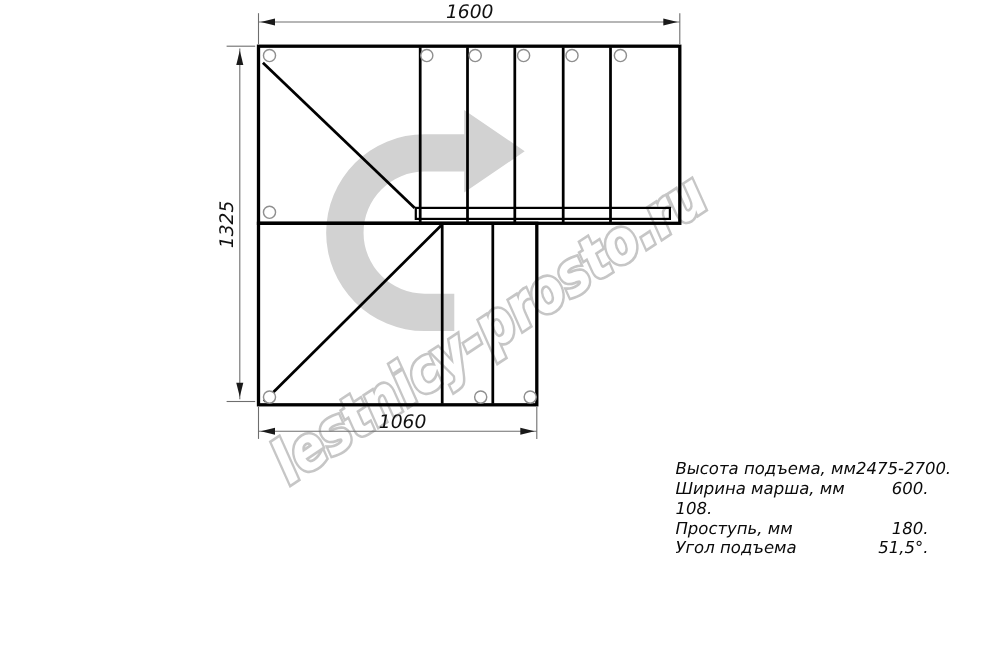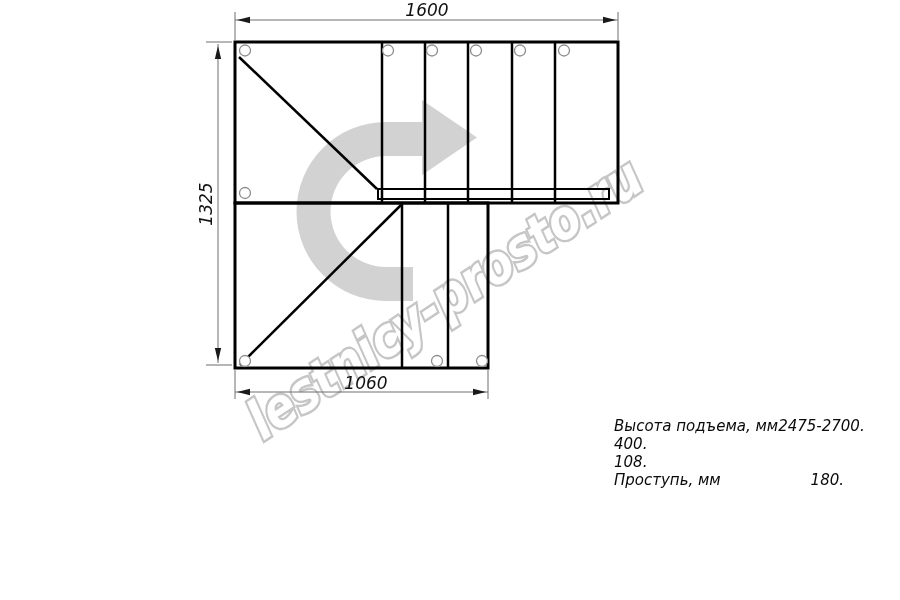--- a/index.html
+++ b/index.html
@@ -134,24 +134,29 @@
       <text class="dim-text" x="366" y="389" text-anchor="middle">1060</text>
     </g>
   </svg>
 
   <div class="spec-table">
     <div class="spec-row">
       <span class="spec-label">Высота подъема, мм</span>
       <span class="spec-value">2475-2700.</span>
     </div>
     <div class="spec-row">
-      <span class="spec-value">400.</span>
+      <span class="spec-label">Ширина марша, мм</span>
+      <span class="spec-value">600.</span>
     </div>
     <div class="spec-row">
       <span class="spec-value">108.</span>
     </div>
     <div class="spec-row">
       <span class="spec-label">Проступь, мм</span>
       <span class="spec-value">180.</span>
     </div>
+    <div class="spec-row">
+      <span class="spec-label">Угол подъема</span>
+      <span class="spec-value">51,5°.</span>
+    </div>
   </div>
 
 </div>
 
 </body></html>

